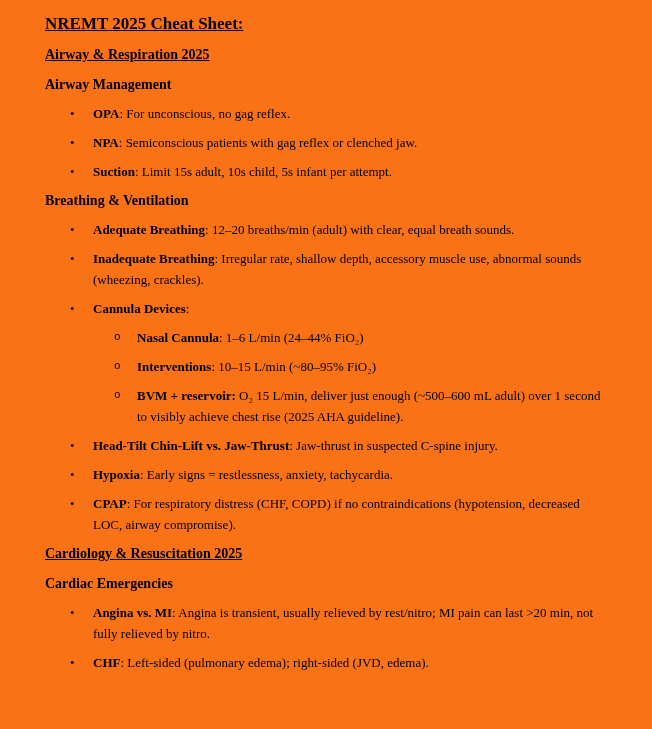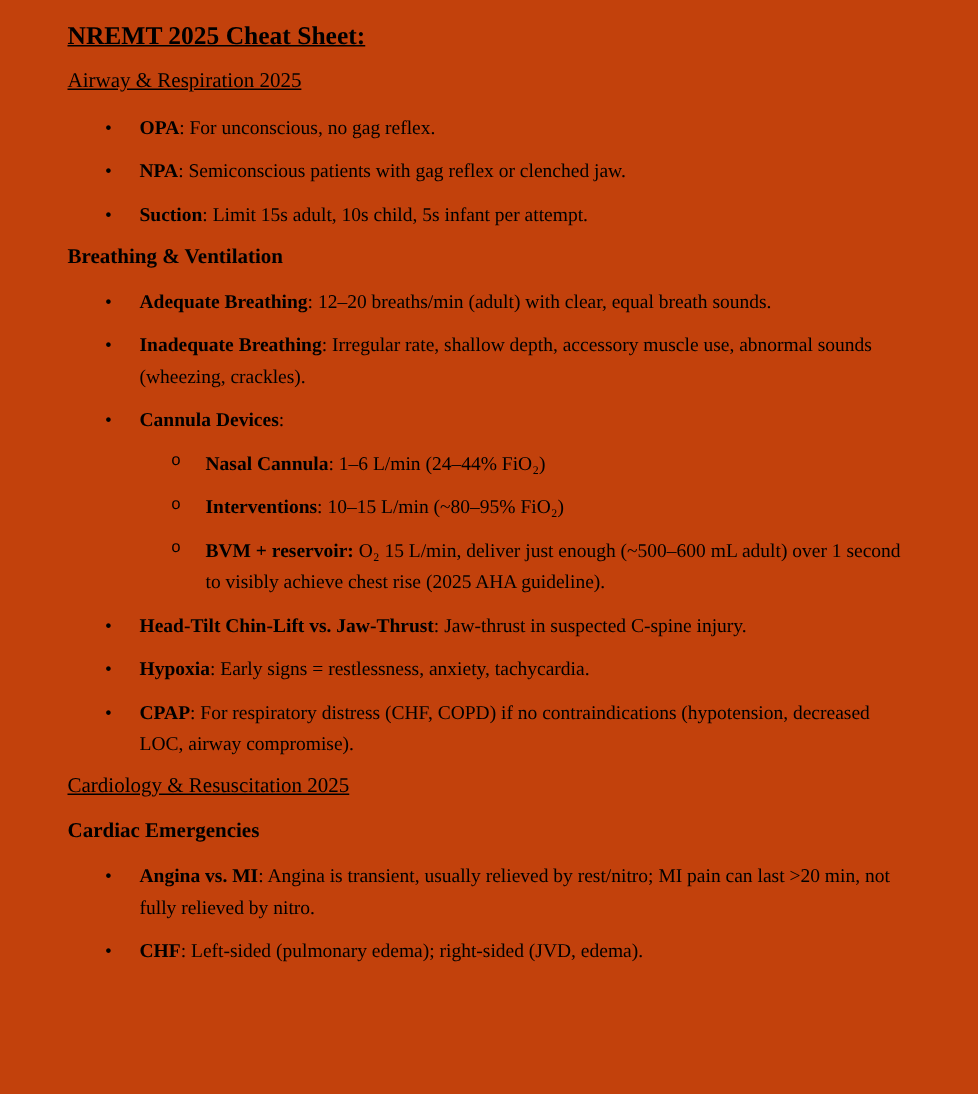--- a/index.html
+++ b/index.html
@@ -2,38 +2,38 @@
 <html><head>
 <meta charset="utf-8">
 <style>
   html, body { margin: 0; padding: 0; background: #ffffff; }
   .page {
     position: relative;
     width: 652px;
     height: 729px;
     box-sizing: border-box;
     padding: 13px 42px 0 45px;
-    background: #c2410c;
+    background: #f97316;
     font-family: "Liberation Serif", "DejaVu Serif", serif;
     font-size: 13px;
     line-height: 21px;
     color: #000000;
     overflow: hidden;
   }
   .doc-title {
     font-size: 17px;
     line-height: 22px;
     font-weight: bold;
     text-decoration: underline;
     margin: 0 0 9px 0;
   }
   .sec-heading {
     font-size: 14px;
     line-height: 21px;
-    font-weight: normal;
+    font-weight: bold;
     text-decoration: underline;
     margin: 0 0 9px 0;
   }
   .grp-heading {
     font-size: 14px;
     line-height: 21px;
     font-weight: bold;
     margin: 0 0 8px 0;
   }
   .b1, .b2 {
@@ -59,20 +59,21 @@
 </style>
 </head>
 <body>
 
 <div class="page">
 
   <div class="doc-title">NREMT 2025 Cheat Sheet:</div>
 
   <div class="sec-heading">Airway &amp; Respiration 2025</div>
 
+  <div class="grp-heading">Airway Management</div>
 
   <div class="b1">
     <span class="marker">•</span><span class="term">OPA</span><span>: For unconscious, no gag reflex.</span>
   </div>
   <div class="b1">
     <span class="marker">•</span><span class="term">NPA</span><span>: Semiconscious patients with gag reflex or clenched jaw.</span>
   </div>
   <div class="b1">
     <span class="marker">•</span><span class="term">Suction</span><span>: Limit 15s adult, 10s child, 5s infant per attempt.</span>
   </div>

